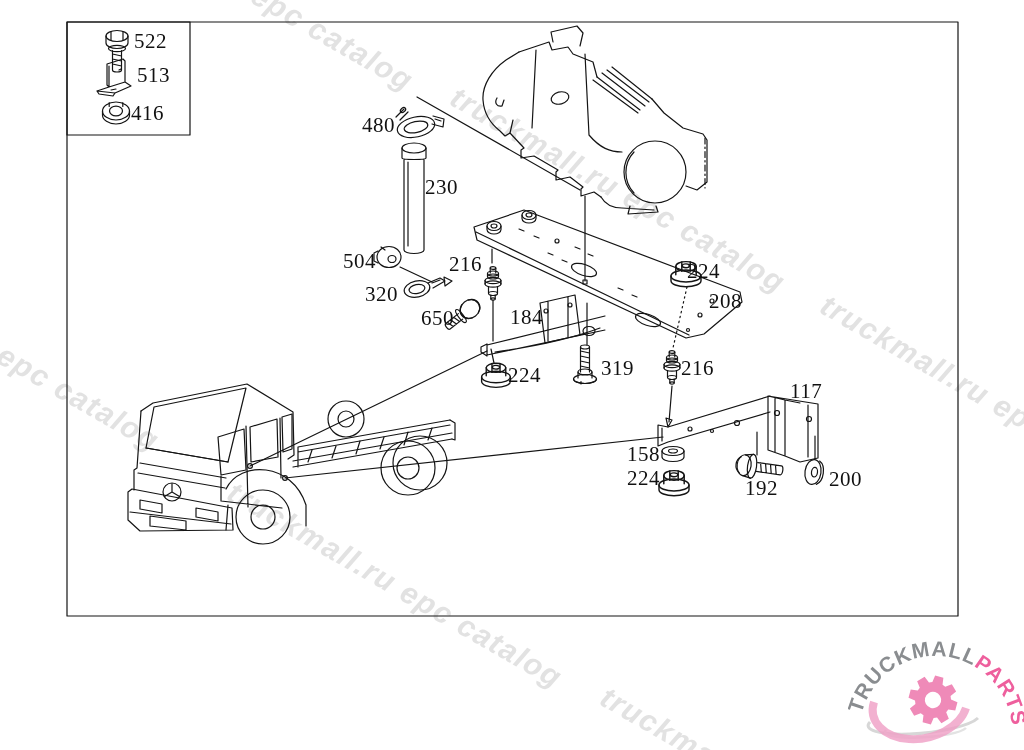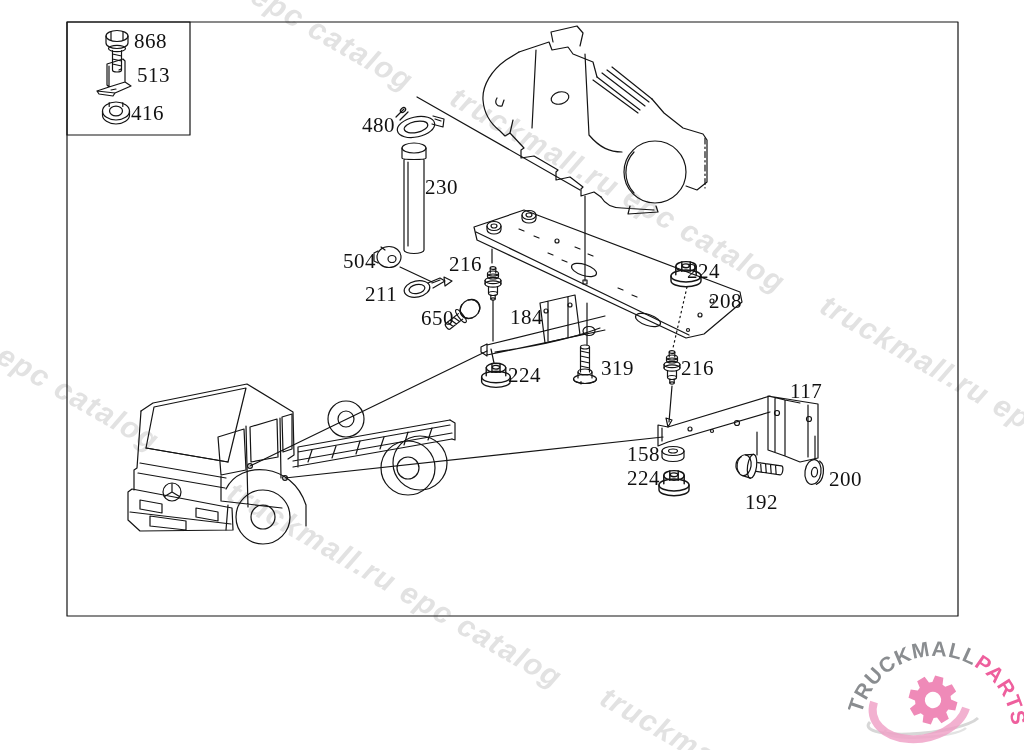--- a/index.html
+++ b/index.html
@@ -228,39 +228,39 @@
       <path d="M687,287 L673,348" stroke-width="1" stroke-dasharray="1.5 3.5"></path>
       <path d="M672,386 L669,422" stroke-width="1"></path>
       <path d="M666,418 L668,427 L672,420 Z" fill="#141414"></path>
       <path d="M587,303 L587,345" stroke-width="1"></path>
       <path d="M491,349 L494,363" stroke-width="1"></path>
       <path d="M757,432 L757,455" stroke-width="1"></path>
       <path d="M815,436 L815,459" stroke-width="1"></path>
     </g>
   </svg>
 
-  <div class="callout" style="left:134px;top:31px">868</div>
+  <div class="callout" style="left:134px;top:31px">522</div>
   <div class="callout" style="left:137px;top:65px">513</div>
   <div class="callout" style="left:131px;top:103px">416</div>
   <div class="callout" style="left:362px;top:115px">480</div>
   <div class="callout" style="left:425px;top:177px">230</div>
   <div class="callout" style="left:343px;top:251px">504</div>
-  <div class="callout" style="left:365px;top:284px">211</div>
+  <div class="callout" style="left:365px;top:284px">320</div>
   <div class="callout" style="left:421px;top:308px">650</div>
   <div class="callout" style="left:449px;top:254px">216</div>
   <div class="callout" style="left:510px;top:307px">184</div>
   <div class="callout" style="left:687px;top:261px">224</div>
   <div class="callout" style="left:709px;top:291px">208</div>
   <div class="callout" style="left:508px;top:365px">224</div>
   <div class="callout" style="left:601px;top:358px">319</div>
   <div class="callout" style="left:681px;top:358px">216</div>
   <div class="callout" style="left:790px;top:381px">117</div>
   <div class="callout" style="left:627px;top:444px">158</div>
   <div class="callout" style="left:627px;top:468px">224</div>
-  <div class="callout" style="left:745px;top:492px">192</div>
+  <div class="callout" style="left:745px;top:478px">192</div>
   <div class="callout" style="left:829px;top:469px">200</div>
 
   <svg width="176" height="112" viewBox="0 0 176 112" style="left:848px;top:638px">
     <defs>
         <path id="logoArc" d="M 12 84 A 76.5 76.5 0 0 1 164 88"></path>
       </defs>
     <path d="M 22 84 A 52 12 -6 0 0 130 80" stroke="#d7d7d7" stroke-width="3" fill="none"></path>
     <path d="M 38 92 A 40 8 -4 0 0 118 90" stroke="#e3e3e3" stroke-width="2.5" fill="none"></path>
     <path d="M 26 64 A 40 28 -12 1 0 118 70" stroke="#ef9dc4" stroke-width="8" fill="none" opacity="0.8"></path>
     <g transform="translate(85,62) rotate(15) scale(0.82)">

